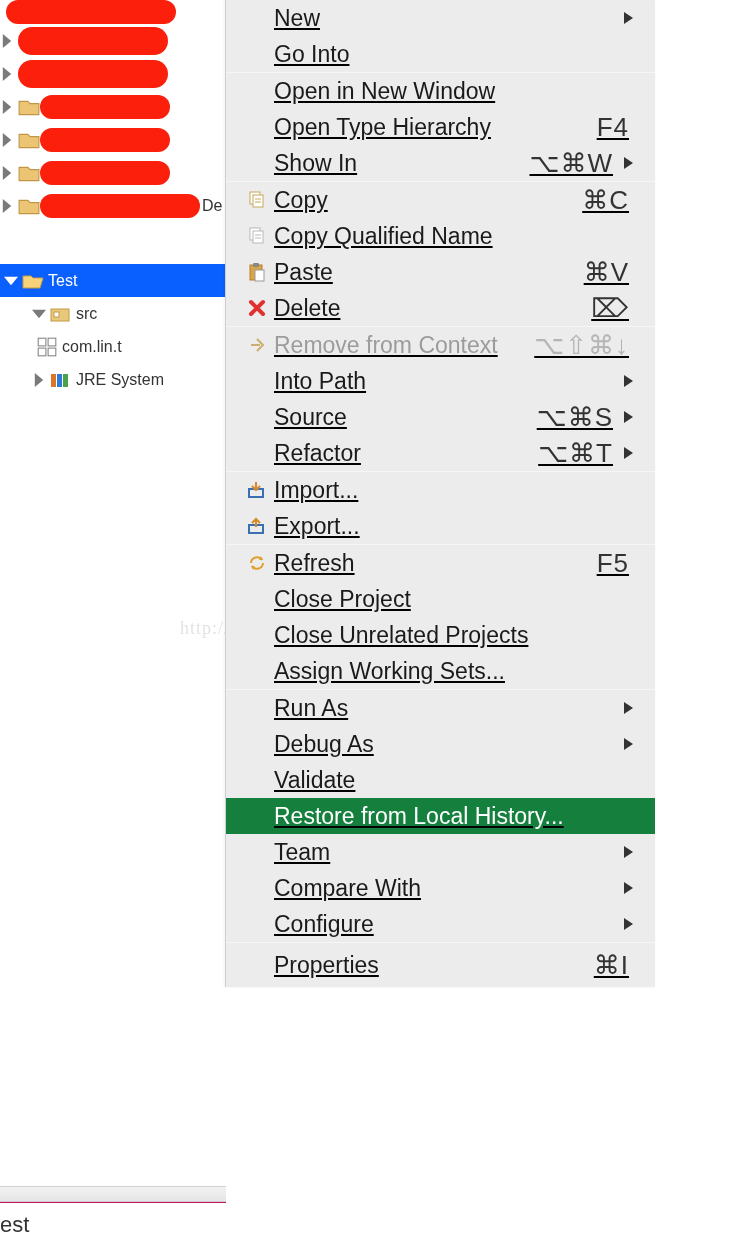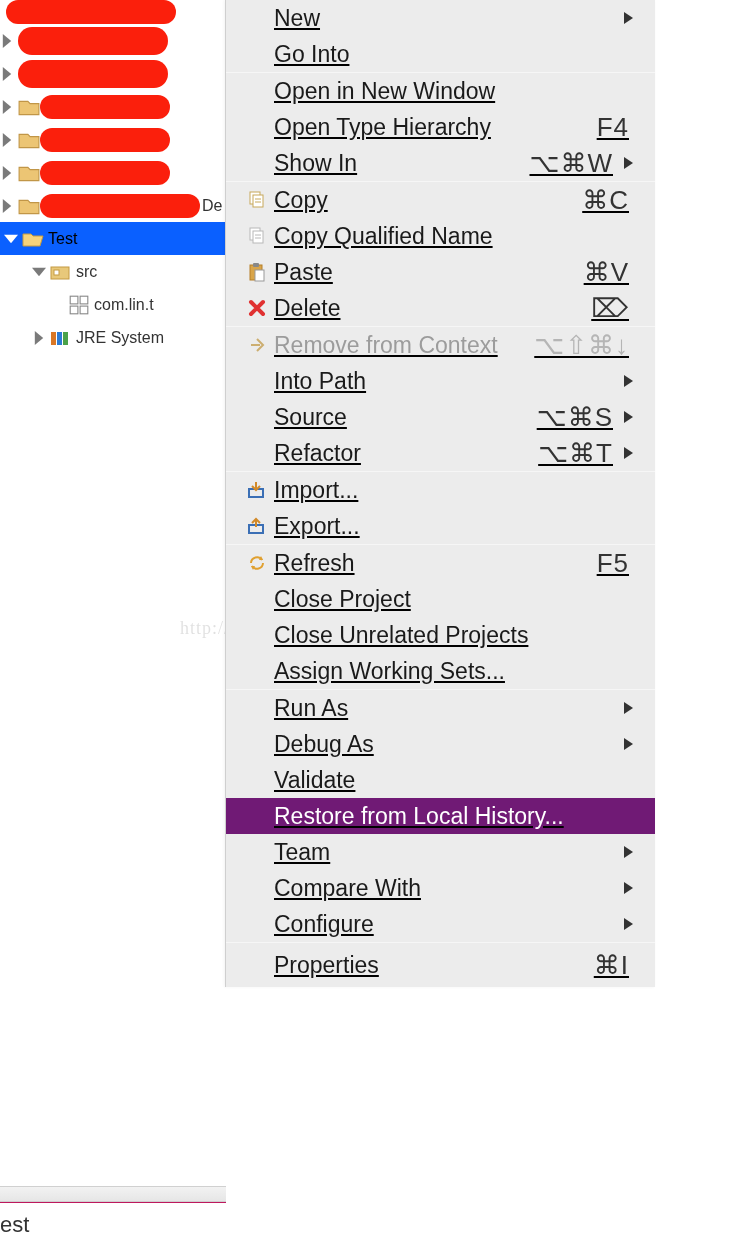--- a/index.html
+++ b/index.html
@@ -1,43 +1,43 @@
 <!DOCTYPE html>
 <html><head>
 <meta charset="utf-8">
 <style>
 * { margin:0; padding:0; box-sizing:border-box; font-family:-apple-system,"Helvetica Neue",Arial,sans-serif; -webkit-font-smoothing:antialiased; }
 body { width:752px; height:1246px; background:#fff; overflow:hidden; position:relative; }
 
 
 .tree { width:226px; background:#fff; padding-top:0; font-size:16px; color:#333; }
 .tree-row { display:flex; align-items:center; height:33px; padding-left:4px; white-space:nowrap; }
-.tree-row.selected { background:#0a60ff; color:#000000; }
+.tree-row.selected { background:#0a60ff; color:#ffffff;margin-top:42px; }
 .twisty { width:14px; height:14px; margin-right:4px; display:inline-block; }
 .twisty svg { width:14px; height:14px; }
 .twisty.closed svg { transform:none; }
 .twisty.open svg { transform:rotate(90deg); }
 .tree-icon { width:22px; height:22px; margin-right:4px; display:inline-flex; align-items:center; justify-content:center; }
 .redact { background:#fb1f0c; border-radius:12px; height:24px; }
 .r1 { width:170px; margin-left:6px; }
 .redact-row { display:flex; align-items:center; height:33px; }
 .folder-proj { fill:#ecc574; stroke:#c19647; }
 
 .indent1 { padding-left:32px; }
-.indent2 { padding-left:68px; }
+.indent2 { padding-left:36px; }
 
 
 .bottom-panel { position:absolute; left:0; bottom:0; width:226px; }
 .scroll-track { height:16px; background:linear-gradient(#f2f2f2,#e6e6e6); border-top:1px solid #d0d0d0; border-bottom:1px solid #d0d0d0; }
 .bottom-tab { height:44px; border-top:1px solid #be185d; display:flex; align-items:center; padding-left:0; font-size:22px; color:#333; }
 
 
 .menu { position:absolute; top:0; left:225px; width:430px; background:#ececec; border-left:1px solid #cfcfcf; box-shadow:-1px 0 3px rgba(0,0,0,.05);text-decoration:underline; }
 .menu-item { display:flex; align-items:center; height:36px; padding:0 18px 0 14px; font-size:23px; color:#1a1a1a; position:relative; }
-.menu-item.hover { background:#701a75; color:#fff;justify-content:flex-end; }
+.menu-item.hover { background:#15803d; color:#fff;justify-content:flex-end; }
 .menu-item.disabled { color:#9c9c9c; }
 .mi-icon { width:34px; display:inline-flex; align-items:center; justify-content:center; }
 .mi-label { flex:1; }
 .mi-short { font-size:26px; color:#333; letter-spacing:1px; margin-right:8px; }
 .mi-sub { width:16px; display:inline-flex; align-items:center; justify-content:center; }
 .menu-sep { height:1px; background:#d6d6d6; margin:0 0; border-bottom:1px solid #f6f6f6; }
 
 .watermark { position:absolute; left:180px; top:618px; font-size:18px; color:rgba(0,0,0,.12); font-family:"Times New Roman",serif; letter-spacing:1px; white-space:nowrap; }
 
 

